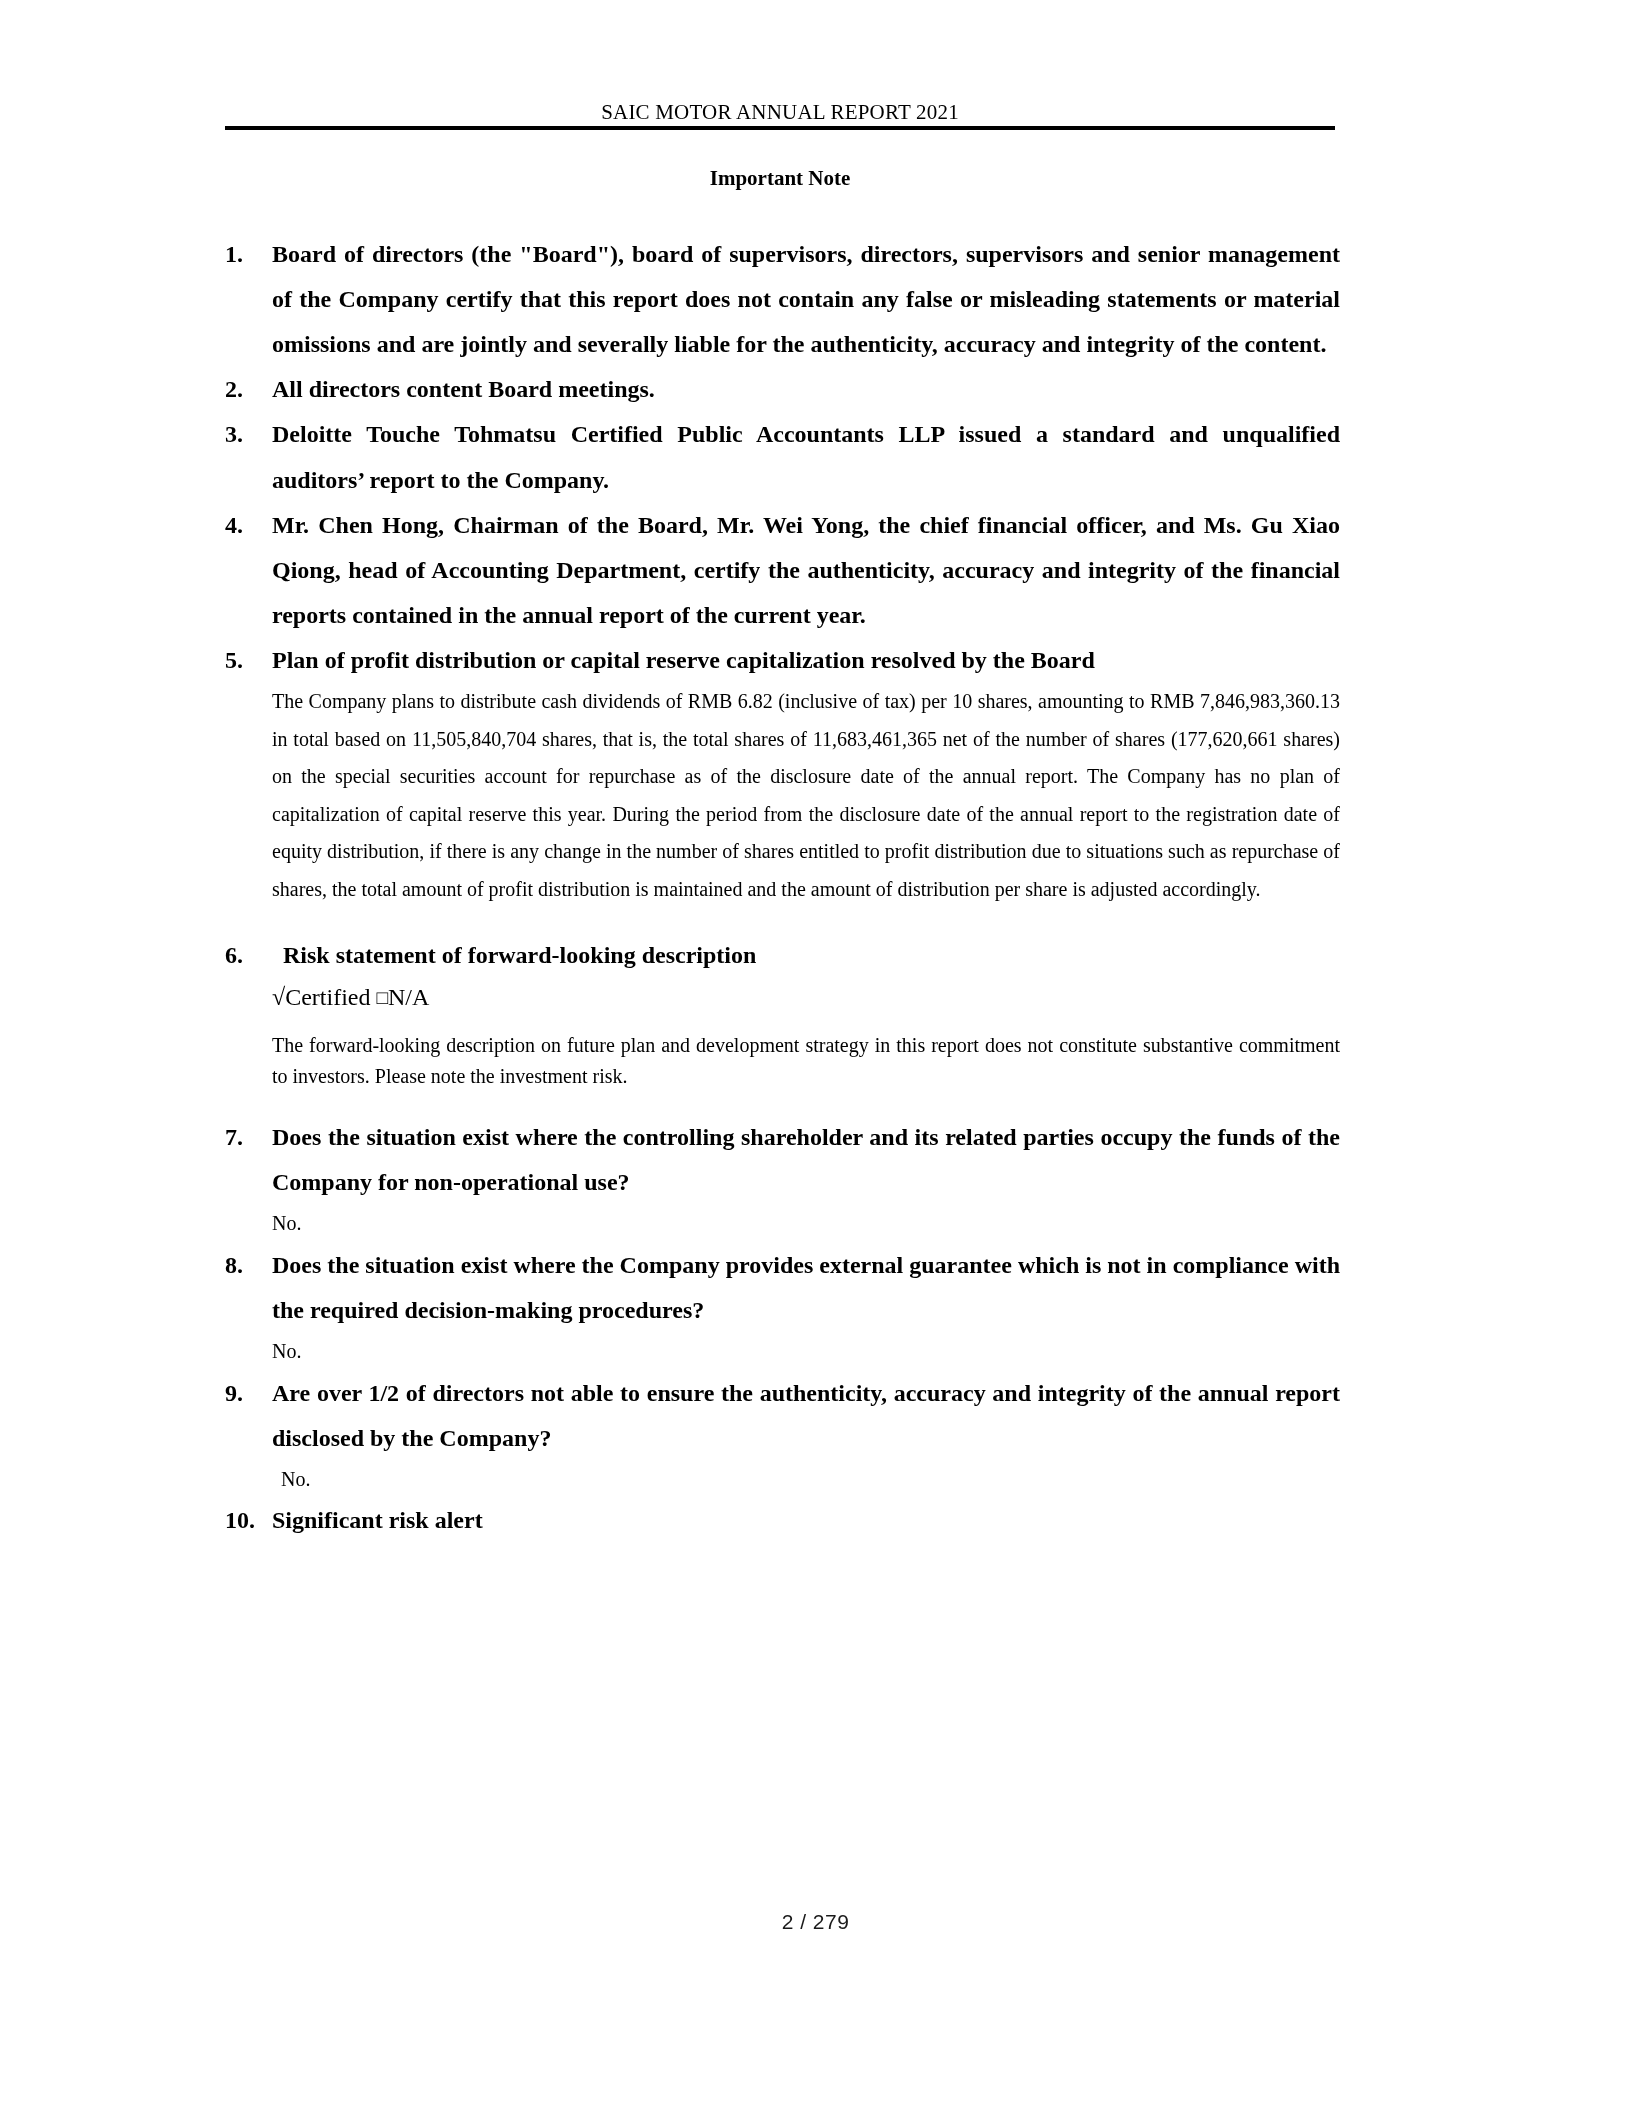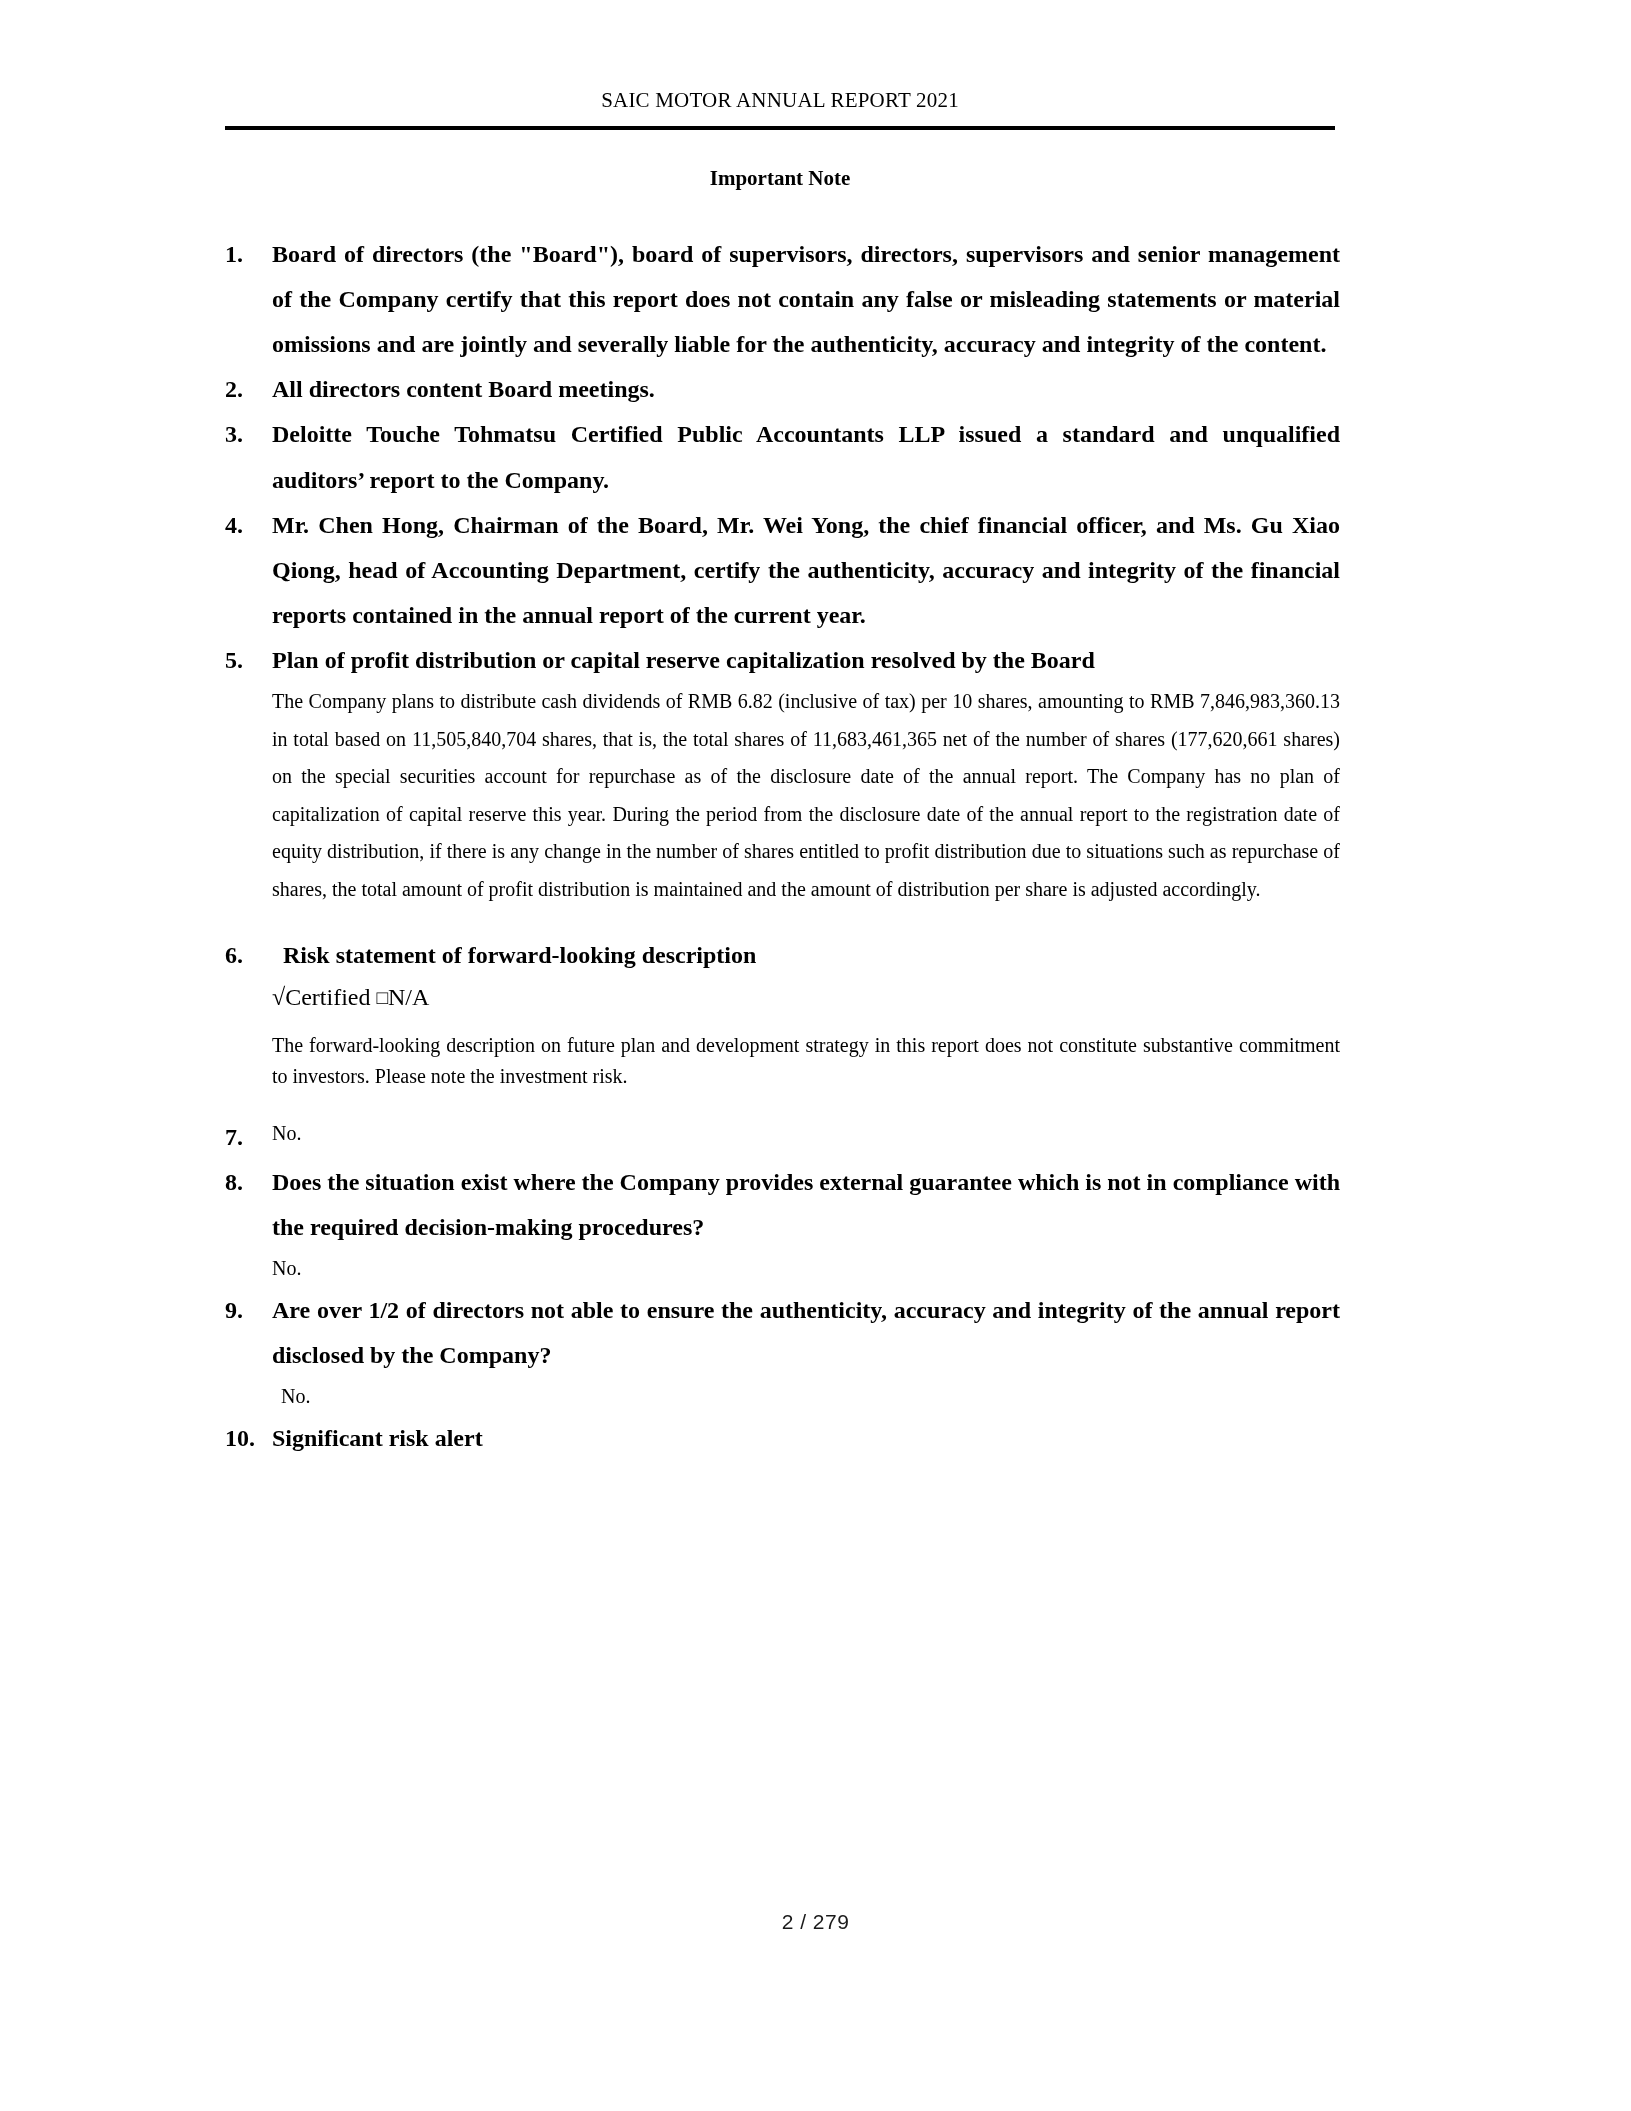--- a/index.html
+++ b/index.html
@@ -17,21 +17,21 @@
     overflow: hidden;
     font-family: "Liberation Serif", "DejaVu Serif", serif;
     color: #000000;
     box-sizing: border-box;
   }
 
   
   .running-header {
     position: absolute;
     left: 225px;
-    top: 88px;
+    top: 100px;
     width: 1110px;
     text-align: center;
     font-size: 21px;
     letter-spacing: 0.2px;
     line-height: 1.2;
   }
 
   .header-rule {
     position: absolute;
     left: 225px;
@@ -218,20 +218,21 @@
         <div class="gap-sm"></div>
         <p class="a tight">The forward-looking description on future plan and development strategy in this report does not constitute substantive commitment to investors. Please note the investment risk.</p>
       </div>
     </div>
 
     <div class="gap-md"></div>
 
     <div class="item">
       <div class="item-number">7.</div>
       <div class="item-body">
+        <p class="q">Does the situation exist where the controlling shareholder and its related parties occupy the funds of the Company for non-operational use?</p>
         <p class="a no-justify">No.</p>
       </div>
     </div>
 
     <div class="item">
       <div class="item-number">8.</div>
       <div class="item-body">
         <p class="q">Does the situation exist where the Company provides external guarantee which is not in compliance with the required decision-making procedures?</p>
         <p class="a no-justify">No.</p>
       </div>

